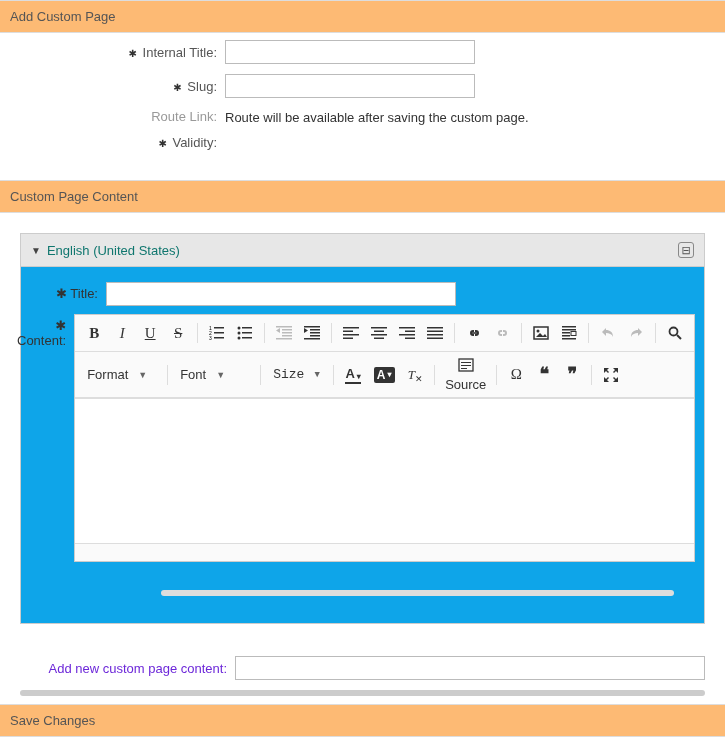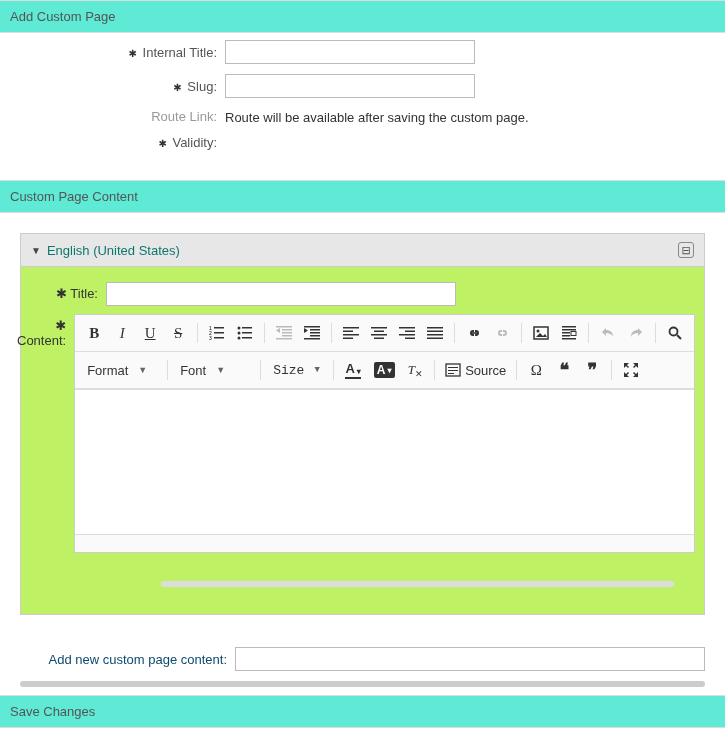--- a/index.html
+++ b/index.html
@@ -1,51 +1,51 @@
 <!DOCTYPE html>
 <html><head>
 <meta charset="utf-8">
 <style>
 * { box-sizing: border-box; margin: 0; padding: 0; }
 body { font-family: Arial, Helvetica, sans-serif; font-size: 13px; color: #333; background: #fff; width: 725px; }
-.section-header { background: #5eead4; border-top: 1px solid #ddd; border-bottom: 1px solid #ddd; padding: 8px 10px; color: #555; font-size: 13px; }
+.section-header { background: #fdba74; border-top: 1px solid #ddd; border-bottom: 1px solid #ddd; padding: 8px 10px; color: #555; font-size: 13px; }
 .form-body { padding: 7px 10px 20px 10px; }
 .form-row { display: flex; align-items: center; margin-bottom: 10px; }
 .form-row .label { width: 215px; text-align: right; padding-right: 8px; color: #555; font-size: 13px; }
 .form-row .label.muted { color: #999; }
 .form-row .star { font-family: serif; font-size: 10px; margin-right: 2px; color: #333; }
 .form-row .field { flex: 1; }
 .text-input { width: 250px; height: 24px; border: 1px solid #bbb; background: #fff; padding: 2px 4px; font-size: 13px; }
 .route-text { color: #333; font-size: 13px; padding-top: 2px; }
 .valid-box { display: inline-block; border: 1px solid #ccc; width: 195px; padding: 2px 4px; }
 .valid-chip { display: inline-block; background: #e8e8e8; border: 1px solid #ccc; padding: 0px 5px; font-size: 12px; color: #555; border-radius: 2px; }
 .content-wrap { padding: 20px; }
 .accordion-head { background: #e7e7e7; border: 1px solid #ccc; padding: 8px 10px; display: flex; align-items: center; }
 .accordion-head .chev { font-size: 10px; margin-right: 6px; color: #444; }
 .accordion-head .lang { flex: 1; color: #0f766e; }
 .minus-box { width: 16px; height: 16px; border: 1px solid #888; border-radius: 3px; display: flex; align-items: center; justify-content: center; font-size: 11px; line-height: 1; color: #555; }
-.accordion-body { border: 1px solid #ccc; border-top: none; background: #bef264; padding: 15px 10px 25px 10px; }
+.accordion-body { border: 1px solid #ccc; border-top: none; background: #0ea5e9; padding: 15px 10px 25px 10px; }
 .inner-row { display: flex; align-items: flex-start; margin-bottom: 8px; }
 .inner-label { width: 75px; text-align: right; padding-right: 8px; color: #333; font-size: 13px; padding-top: 4px; }
 .title-input { width: 350px; height: 24px; border: 1px solid #bbb; background: #fff; padding: 2px 4px; }
 .editor { flex: 1; border: 1px solid #ccc; background: #fafafa; }
 .toolbar-row { display: flex; align-items: center; padding: 5px 6px; border-bottom: 1px solid #ddd; background: #fafafa; gap: 2px; flex-wrap: nowrap; }
 .tb-btn { width: 26px; height: 26px; display: flex; align-items: center; justify-content: center; cursor: pointer; color: #333; }
 .tb-btn.disabled { color: #bbb; cursor: default; }
 .tb-btn svg { width: 16px; height: 16px; }
 .tb-sep { width: 1px; height: 20px; background: #ddd; margin: 0 4px; }
 .tb-combo { display: flex; align-items: center; height: 26px; padding: 0 6px; cursor: pointer; color: #333; gap: 10px; font-size: 13px; }
 .tb-combo .caret { font-size: 9px; color: #666; }
-.tb-source { display: flex; align-items: center; gap: 4px; padding: 0 4px; cursor: pointer; font-size: 13px; }
+.tb-source { display: flex; align-items: center; gap: 4px; padding: 0 4px; cursor: pointer; font-size: 13px; flex-direction: column; }
 .editor-area { background: #fff; height: 145px; border-top: 1px solid #ddd; }
 .editor-footer { height: 18px; background: #fafafa; border-top: 1px solid #ddd; }
 .hscroll { height: 8px; background: transparent; margin-top: 28px; display: flex; }
 .hscroll .track { flex: 1; height: 6px; border-radius: 4px; background: #ddd; margin: 0 20px 0 130px; }
 .add-row { display: flex; align-items: center; padding: 12px 20px 6px 20px; }
-.add-row .alabel { text-align: right; color: #0c4a6e; padding-right: 8px; font-size: 13px; width: 215px; }
+.add-row .alabel { text-align: right; color: #6d28d9; padding-right: 8px; font-size: 13px; width: 215px; }
 .add-row input { flex: 1; height: 24px; border: 1px solid #bbb; padding: 2px 4px; }
 .bottom-scroll { height: 6px; background: #ccc; border-radius: 4px; margin: 4px 20px 8px 20px; }
 .bold { font-weight: bold; font-family: Georgia, serif; font-size: 15px; }
 .italic { font-style: italic; font-family: Georgia, serif; font-size: 15px; }
 .A-box-inv { background: #333; color: #fff; padding: 1px 3px; font-weight: bold; font-size: 12px; border-radius: 2px; display: flex; align-items:center; gap:2px; }
 .A-under { font-weight: bold; font-size: 13px; border-bottom: 2px solid #333; display: flex; align-items: flex-end; gap:2px; padding-bottom:1px;}
 .caret-sm { font-size: 8px; }
 </style>
 </head>
 <body>

